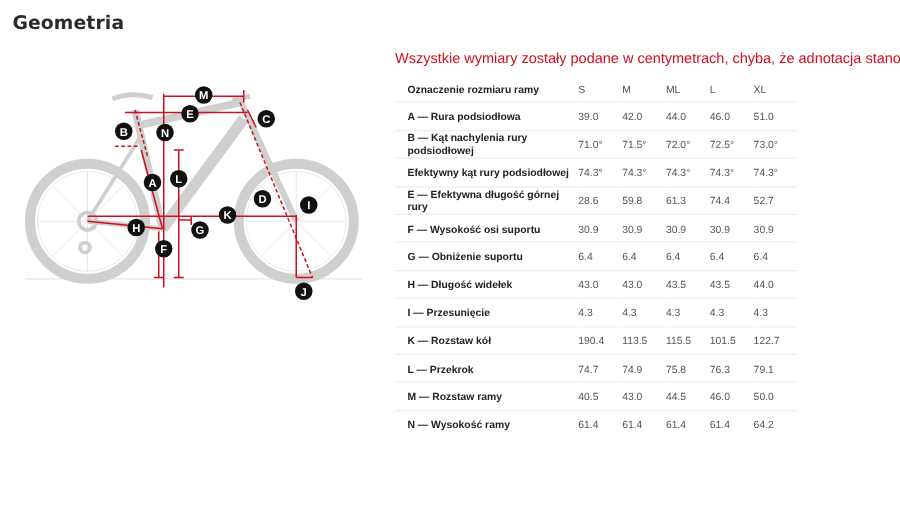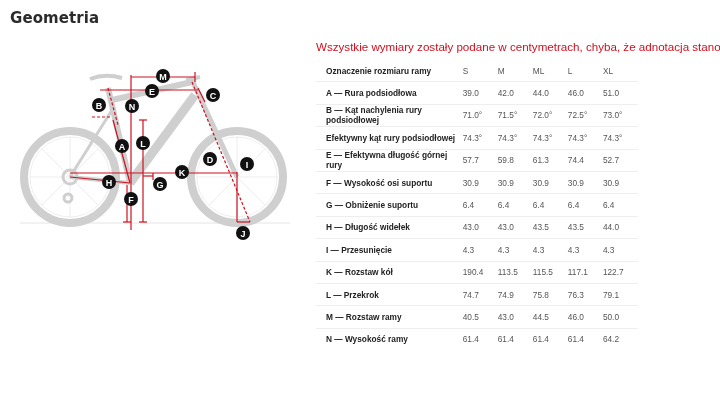--- a/index.html
+++ b/index.html
@@ -182,21 +182,21 @@
     <tr>
         <td class="lbl">Efektywny kąt rury podsiodłowej</td>
         <td>74.3°</td>
         <td>74.3°</td>
         <td>74.3°</td>
         <td>74.3°</td>
         <td>74.3°</td>
       </tr>
     <tr>
         <td class="lbl">E — Efektywna długość górnej rury</td>
-        <td>57.7</td>
+        <td>28.6</td>
         <td>59.8</td>
         <td>61.3</td>
         <td>74.4</td>
         <td>52.7</td>
       </tr>
     <tr>
         <td class="lbl">F — Wysokość osi suportu</td>
         <td>30.9</td>
         <td>30.9</td>
         <td>30.9</td>
@@ -225,21 +225,21 @@
         <td>4.3</td>
         <td>4.3</td>
         <td>4.3</td>
         <td>4.3</td>
       </tr>
     <tr>
         <td class="lbl">K — Rozstaw kół</td>
         <td>190.4</td>
         <td>113.5</td>
         <td>115.5</td>
-        <td>117.1</td>
+        <td>101.5</td>
         <td>122.7</td>
       </tr>
     <tr>
         <td class="lbl">L — Przekrok</td>
         <td>74.7</td>
         <td>74.9</td>
         <td>75.8</td>
         <td>76.3</td>
         <td>79.1</td>
       </tr>

